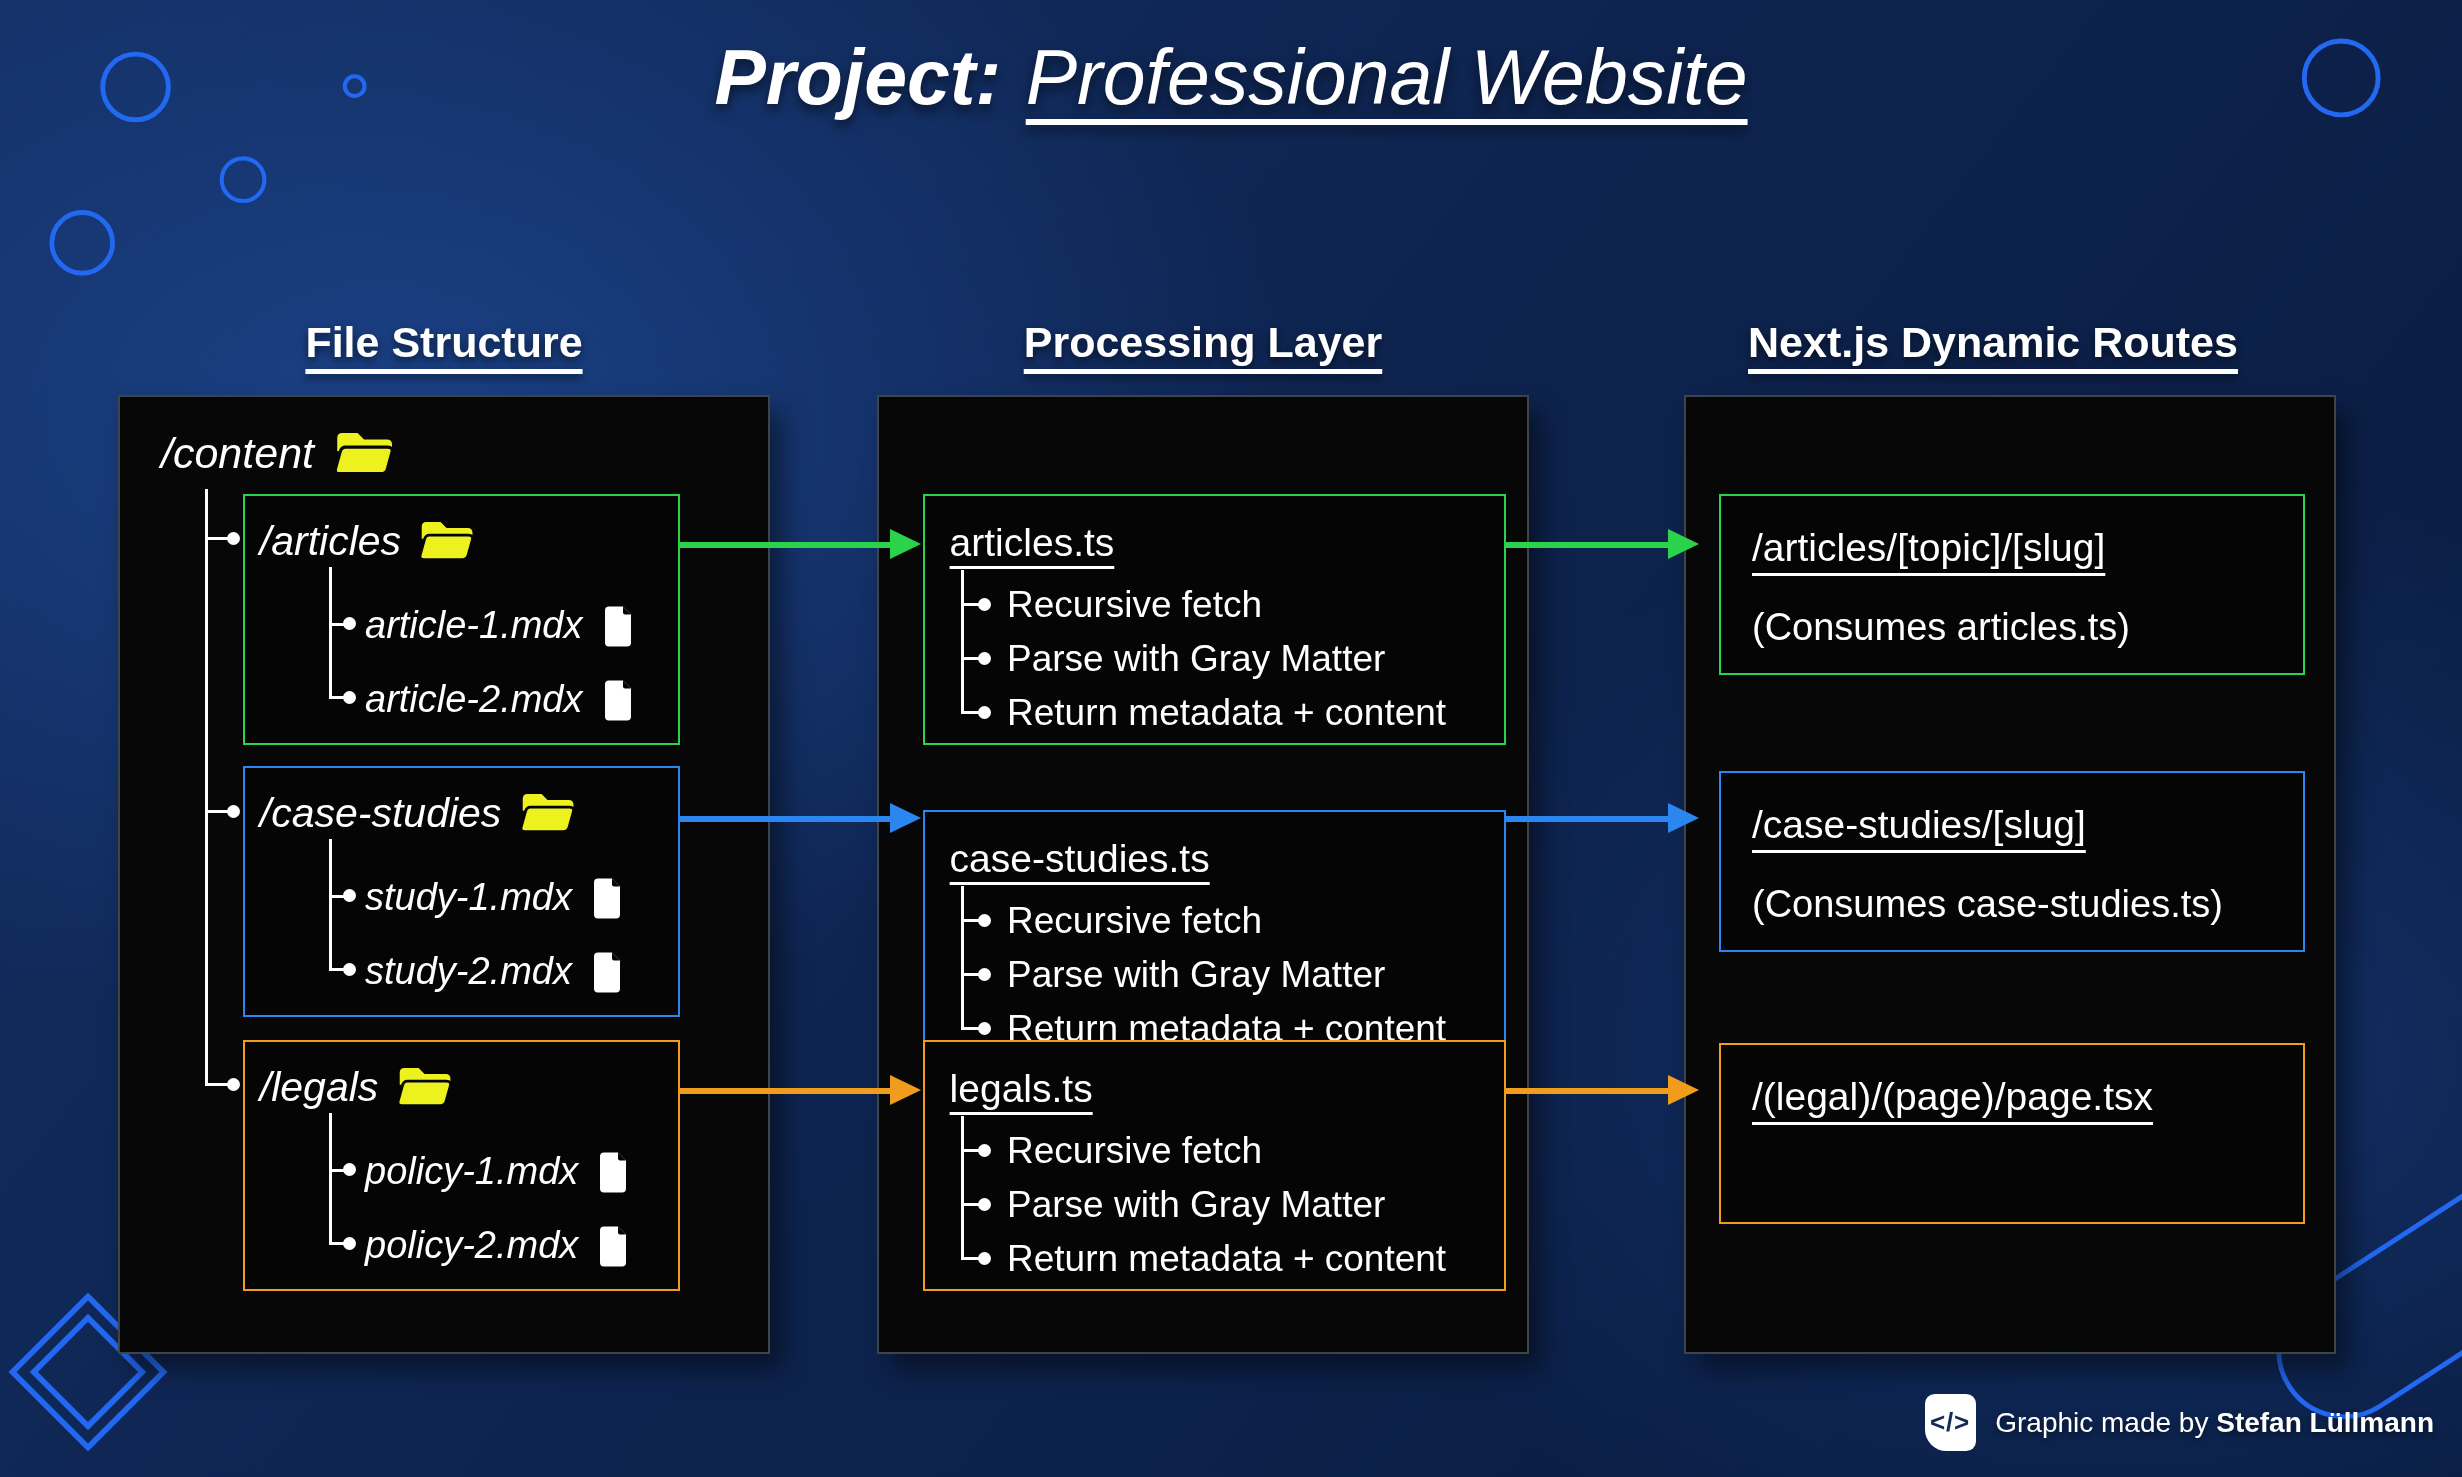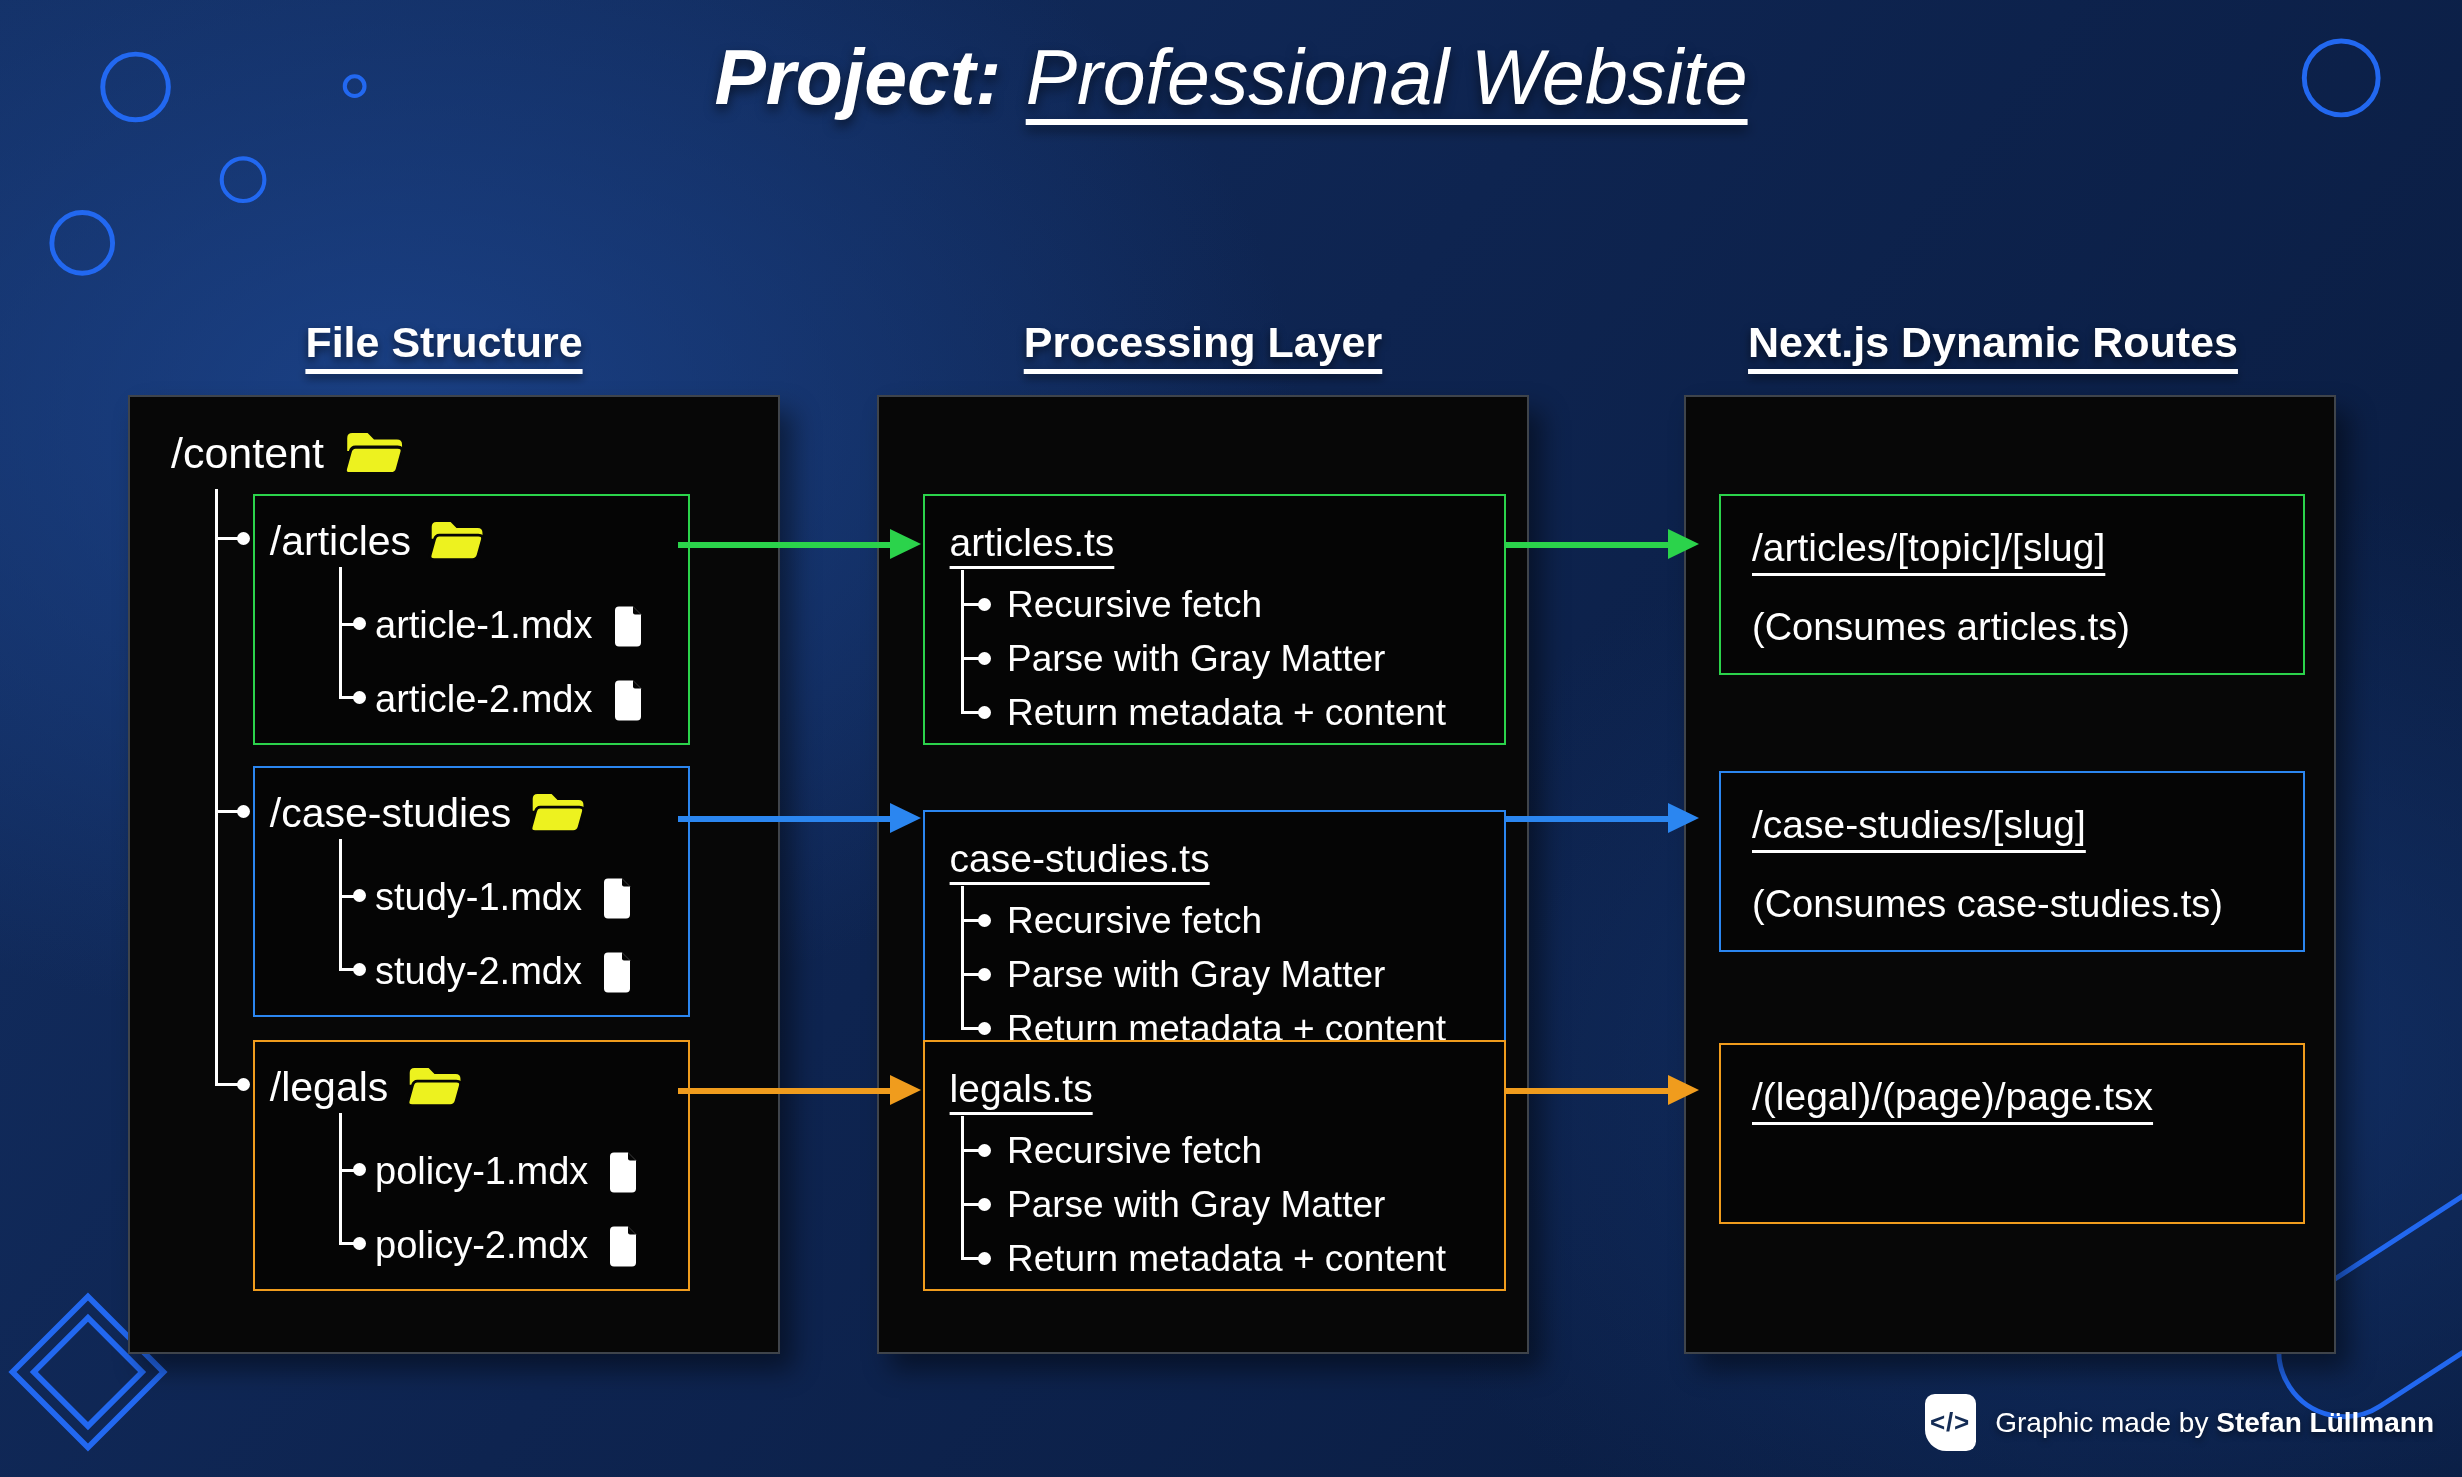--- a/index.html
+++ b/index.html
@@ -27,21 +27,21 @@
   .colhead{position:absolute;top:318px;text-align:center;z-index:2;font-size:43px;font-weight:700;
     text-shadow:0 4.1px 8.2px rgba(0,0,0,.55);}
   .colhead span{text-decoration:underline;text-decoration-thickness:4.9px;text-underline-offset:11.5px;}
   .colhead.c1{left:118px;width:652px;}
   .colhead.c2{left:877px;width:652px;}
   .colhead.c3{left:1667px;width:652px;}
 
   
   .panel{position:absolute;top:395px;width:652px;height:959px;background:#070707;z-index:1;
     border:2.5px solid #3f444b;box-sizing:border-box;box-shadow:13px 16.4px 24.6px rgba(0,0,0,.45);}
-  .panel.p1{left:128px;}
+  .panel.p1{left:118px;font-style:italic;}
   .panel.p2{left:877px;}
   .panel.p3{left:1684px;padding-left:7px;}
 
   
   .vline,.hline{position:absolute;background:#fff;}
   .vline{width:3.3px;}
   .hline{height:3.3px;}
   .tdot{position:absolute;width:13px;height:13px;border-radius:50%;background:#fff;}
 
   

